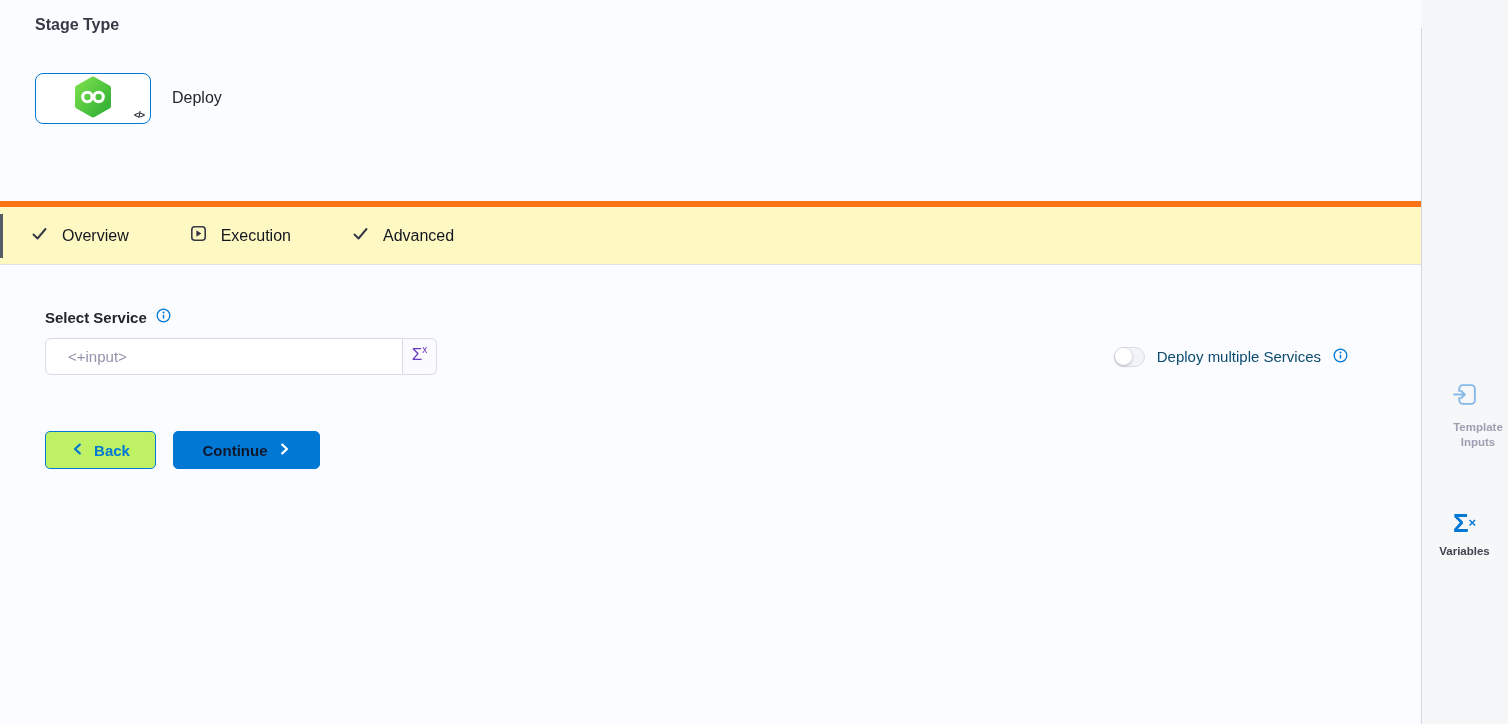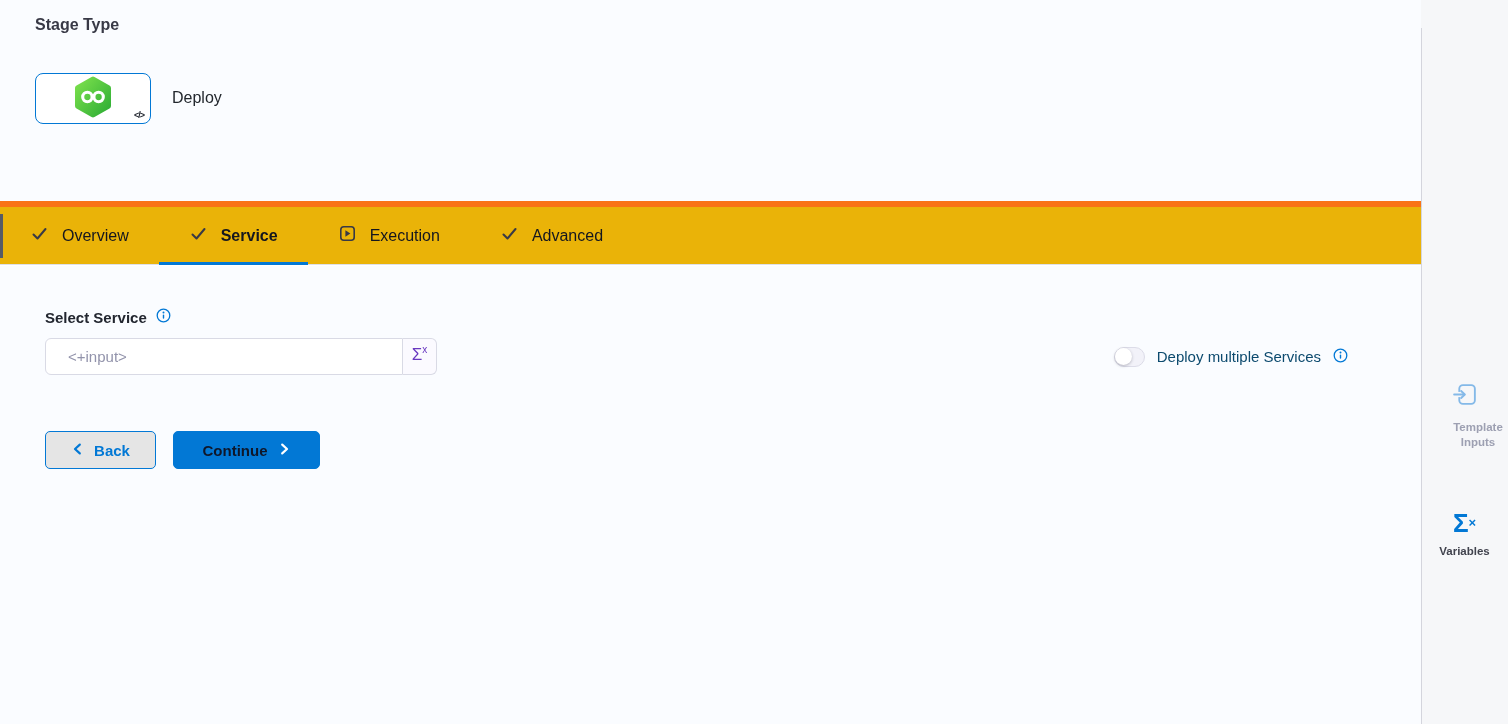--- a/index.html
+++ b/index.html
@@ -37,21 +37,21 @@
     font-size: 9px; font-weight: 700; color: #22262f; letter-spacing: -1px;
   }
   .stage-name {
     position: absolute; left: 172px; top: 89px;
     font-size: 16px; color: #22272d;
   }
 
   
   .tabbar {
     position: absolute; top: 207px; left: 0; right: 0; height: 58px;
-    background: #eab308;
+    background: #fef9c3;
     border-bottom: 1px solid #dde0ea;
     display: flex; align-items: stretch;
   }
   .tabbar-edge {
     position: absolute; left: 0; top: 7px; width: 3px; height: 44px;
     background: #565b66;
   }
   .tab {
     display: flex; align-items: center; gap: 13px;
     padding: 0 30px; font-size: 16px; color: #14161f;
@@ -110,21 +110,21 @@
     background: #ffffff; box-shadow: 0 1px 3px rgba(40,41,61,0.3);
   }
 
   .buttons-row { position: absolute; left: 45px; top: 165px; display: flex; gap: 17px; }
   .btn {
     height: 38px; border-radius: 5px;
     display: flex; align-items: center; justify-content: center; gap: 9px;
     font-family: "Liberation Sans", sans-serif;
     font-size: 15px; font-weight: 700; cursor: pointer;
   }
-  .btn-back { width: 111px; background: #e5e5e5; border: 1px solid #0278d5; color: #0278d5; }
+  .btn-back { width: 111px; background: #bef264; border: 1px solid #0278d5; color: #0278d5; }
   .btn-continue { width: 147px; background: #0278d5; border: 1px solid #0278d5; color: #0f172a; }
 
   
   .rail {
     position: absolute; left: 1421px; top: 0; width: 87px; height: 724px;
     background: #f6f7f9;
   }
   .rail-border {
     position: absolute; left: 0; top: 28px; bottom: 0; width: 1px;
     background: #d4d5dd;
@@ -181,28 +181,20 @@
 
     <div class="tab">
       <span>
         <svg width="19" height="19" viewBox="0 0 19 19">
             <polyline points="3.5,10.5 7.5,14.5 15.5,5" fill="none" stroke="#383946" stroke-width="2" stroke-linecap="round" stroke-linejoin="round"></polyline>
           </svg>
       </span>
       <span>Overview</span>
     </div>
 
-    <div class="tab active">
-      <span>
-        <svg width="19" height="19" viewBox="0 0 19 19">
-            <polyline points="3.5,10.5 7.5,14.5 15.5,5" fill="none" stroke="#383946" stroke-width="2" stroke-linecap="round" stroke-linejoin="round"></polyline>
-          </svg>
-      </span>
-      <span>Service</span>
-    </div>
 
 
     <div class="tab">
       <span>
         <svg width="19" height="19" viewBox="0 0 19 19">
           <rect x="2.8" y="2.8" width="13.4" height="13.4" rx="3" fill="none" stroke="#383946" stroke-width="1.6"></rect>
           <polygon points="7.4,6.2 12.4,9.5 7.4,12.8" fill="#383946"></polygon>
         </svg>
       </span>
       <span>Execution</span>

